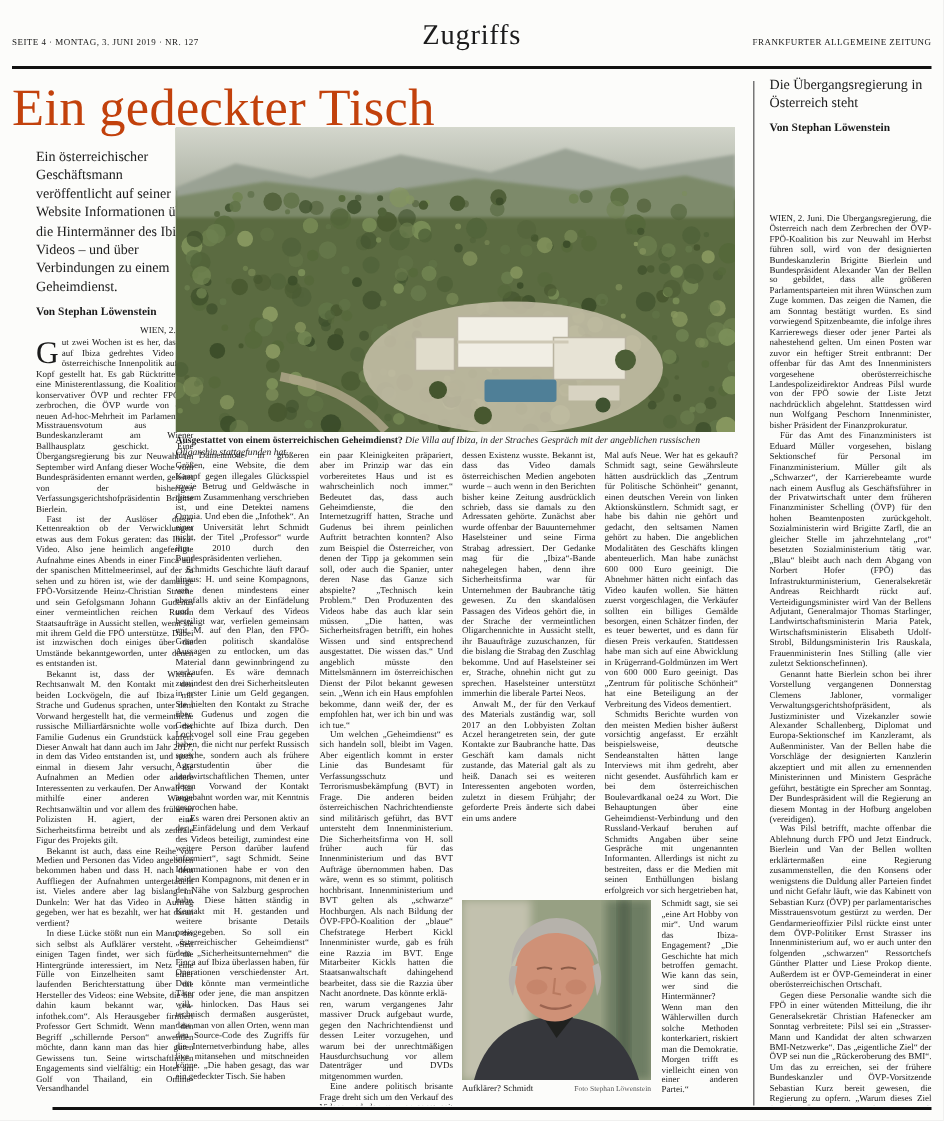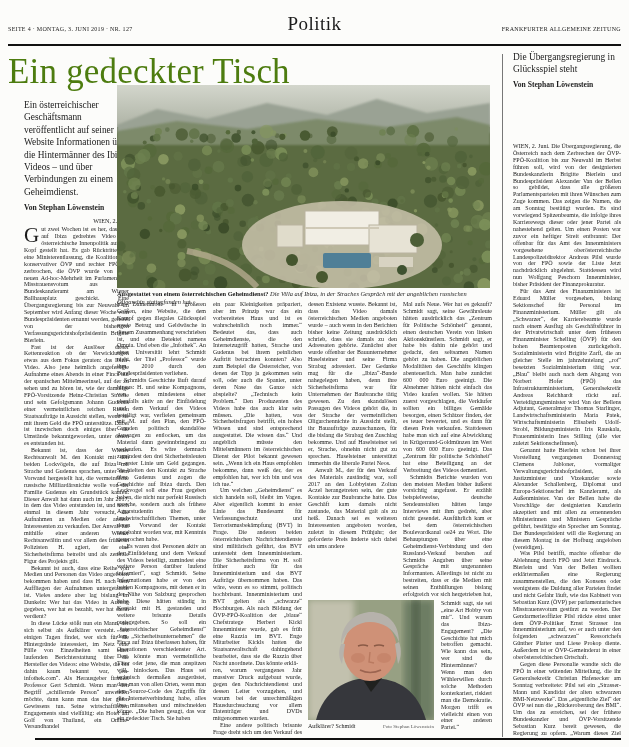--- a/index.html
+++ b/index.html
@@ -7,21 +7,21 @@
     position:relative;width:629px;height:747px;background:#fcfcfa;
     font-family:"Liberation Serif",serif;color:#1b1b1b;overflow:hidden;
     margin:0 auto;
   }
   .abs{position:absolute;}
   
   .hdr-small{font-size:6px;letter-spacing:.3px;color:#222;white-space:nowrap;}
   .hdr-center{font-size:19px;letter-spacing:.5px;}
   .hdr-rule{background:#111;height:2px;}
   
-  .headline-main{font-size:35px;line-height:36px;font-weight:normal;letter-spacing:.2px;color:#4d7c0f;}
+  .headline-main{font-size:35px;line-height:36px;font-weight:normal;letter-spacing:.2px;color:#c2410c;}
   .lede{font-size:9.4px;line-height:12.4px;}
   .byline{font-size:7.6px;font-weight:bold;margin-top:5px;}
   .bodycol{font-size:6px;line-height:6.9px;text-align:justify;overflow:hidden;}
   .bodycol p{margin:0;text-indent:7px;}
   .bodycol p.first{text-indent:0;}
   .dateline{text-align:right;font-size:6.2px;margin-bottom:1px;}
   .dropcap{float:left;font-size:21px;line-height:18px;padding-right:2px;font-weight:normal;}
   .caption{font-size:6.4px;line-height:8px;}
   .caption .cap-bold{font-weight:bold;}
   .caption .cap-italic{font-style:italic;}
@@ -33,21 +33,21 @@
   .headline-side{font-size:21px;line-height:23px;font-weight:normal;color:#111;}
   .subhead-side{font-size:9.4px;line-height:11.6px;margin-top:4px;}
   img,svg{display:block;}
 </style>
 </head>
 <body>
 
 <div id="page">
 
   <div class="abs hdr-small" style="left:8px;top:26px;">SEITE 4 · MONTAG, 3. JUNI 2019 · NR. 127</div>
-  <div class="abs hdr-center" style="left:0;right:0;top:13px;text-align:center;">Politik</div>
+  <div class="abs hdr-center" style="left:0;right:0;top:13px;text-align:center;">Zugriffs</div>
   <div class="abs hdr-small" style="right:8px;top:26px;">FRANKFURTER ALLGEMEINE ZEITUNG</div>
   <div class="abs hdr-rule" style="left:8px;width:613px;top:44px;"></div>
 
   <div class="abs headline-main" style="left:8px;top:54px;width:480px;">Ein gedeckter Tisch</div>
 
   <div class="abs" style="left:24px;top:99px;width:105px;height:638px;overflow:hidden;">
     <div class="lede">Ein österreichischer Geschäftsmann veröffentlicht auf seiner Website Informationen über die Hintermänner des Ibiza-Videos – und über Verbindungen zu einem Geheimdienst.</div>
     <div class="byline">Von Stephan Löwenstein</div>
     <div class="bodycol" style="margin-top:6px;">
       <div class="dateline">WIEN, 2. Juni</div>
@@ -491,21 +491,21 @@
     <span class="pcredit">Foto Stephan Löwenstein</span>
   </div>
 
   <div class="abs bodycol" style="left:441px;top:600px;width:51px;height:137px;">
     <p class="first">Schmidt sagt, sie sei „eine Art Hobby von mir“. Und warum das Ibiza-Engagement? „Die Geschichte hat mich betroffen gemacht. Wie kann das sein, wer sind die Hintermänner? Wenn man den Wählerwillen durch solche Methoden konterkariert, riskiert man die Demokratie. Morgen trifft es vielleicht einen von einer anderen Partei.“</p>
   </div>
 
   <div class="abs vrule" style="left:502px;top:54px;height:683px;"></div>
 
   <div class="abs" style="left:513px;top:48px;width:108px;">
-    <div class="subhead-side">Die Übergangsregierung in Glücksspiel steht</div>
+    <div class="subhead-side">Die Übergangsregierung in Österreich steht</div>
     <div class="byline">Von Stephan Löwenstein</div>
   </div>
   <div class="abs bodycol" style="left:513px;top:143px;width:108px;height:594px;">
     <p class="first">WIEN, 2. Juni. Die Übergangsregierung, die Österreich nach dem Zerbrechen der ÖVP-FPÖ-Koalition bis zur Neuwahl im Herbst führen soll, wird von der designierten Bundeskanzlerin Brigitte Bierlein und Bundespräsident Alexander Van der Bellen so gebildet, dass alle größeren Parlamentsparteien mit ihren Wünschen zum Zuge kommen. Das zeigen die Namen, die am Sonntag bestätigt wurden. Es sind vorwiegend Spitzenbeamte, die infolge ihres Karrierewegs dieser oder jener Partei als nahestehend gelten. Um einen Posten war zuvor ein heftiger Streit entbrannt: Der offenbar für das Amt des Innenministers vorgesehene oberösterreichische Landespolizeidirektor Andreas Pilsl wurde von der FPÖ sowie der Liste Jetzt nachdrücklich abgelehnt. Stattdessen wird nun Wolfgang Peschorn Innenminister, bisher Präsident der Finanzprokuratur.</p>
     <p>Für das Amt des Finanzministers ist Eduard Müller vorgesehen, bislang Sektionschef für Personal im Finanzministerium. Müller gilt als „Schwarzer“, der Karrierebeamte wurde nach einem Ausflug als Geschäftsführer in der Privatwirtschaft unter dem früheren Finanzminister Schelling (ÖVP) für den hohen Beamtenposten zurückgeholt. Sozialministerin wird Brigitte Zarfl, die an gleicher Stelle im jahrzehntelang „rot“ besetzten Sozialministerium tätig war. „Blau“ bleibt auch nach dem Abgang von Norbert Hofer (FPÖ) das Infrastrukturministerium, Generalsekretär Andreas Reichhardt rückt auf. Verteidigungsminister wird Van der Bellens Adjutant, Generalmajor Thomas Starlinger, Landwirtschaftsministerin Maria Patek, Wirtschaftsministerin Elisabeth Udolf-Strobl, Bildungsministerin Iris Rauskala, Frauenministerin Ines Stilling (alle vier zuletzt Sektionschefinnen).</p>
     <p>Genannt hatte Bierlein schon bei ihrer Vorstellung vergangenen Donnerstag Clemens Jabloner, vormaliger Verwaltungsgerichtshofpräsident, als Justizminister und Vizekanzler sowie Alexander Schallenberg, Diplomat und Europa-Sektionschef im Kanzleramt, als Außenminister. Van der Bellen habe die Vorschläge der designierten Kanzlerin akzeptiert und mit allen zu ernennenden Ministerinnen und Ministern Gespräche geführt, bestätigte ein Sprecher am Sonntag. Der Bundespräsident will die Regierung an diesem Montag in der Hofburg angeloben (vereidigen).</p>
     <p>Was Pilsl betrifft, machte offenbar die Ablehnung durch FPÖ und Jetzt Eindruck. Bierlein und Van der Bellen wollten erklärtermaßen eine Regierung zusammenstellen, die den Konsens oder wenigstens die Duldung aller Parteien findet und nicht Gefahr läuft, wie das Kabinett von Sebastian Kurz (ÖVP) per parlamentarisches Misstrauensvotum gestürzt zu werden. Der Gendarmerieoffizier Pilsl rückte einst unter dem ÖVP-Politiker Ernst Strasser ins Innenministerium auf, wo er auch unter den folgenden „schwarzen“ Ressortchefs Günther Platter und Liese Prokop diente. Außerdem ist er ÖVP-Gemeinderat in einer oberösterreichischen Ortschaft.</p>
     <p><span>Gegen diese Personalie wandte sich die FPÖ in einer wütenden Mitteilung, die ihr Generalsekretär Christian Hafenecker am Sonntag verbreitete: Pilsl sei ein „Strasser-Mann und Kandidat der alten schwarzen BMI-Netzwerke“. Das „eigentliche Ziel“ der ÖVP sei nun die „Rückeroberung des BMI“. Um das zu erreichen, sei der frühere Bundeskanzler und ÖVP-Vorsitzende Sebastian Kurz bereit gewesen, die Regierung zu opfern. „Warum dieses Ziel für die ÖVP just seit dem Tag nach Auftauchen des Ibiza-Videos eine so zentrale Bedeutung erlangt hat, ist die spannendste Frage in diesen politisch hochinteressanten Tagen“, orakelte Hafenecker. Die FPÖ blieb aber nicht allein mit dieser Lesart. Ihr schloss sich der Abgeordnete Peter Pilz an, Anführer (wenn auch nicht Vorsitzender) der Grünen-Abspaltung „Liste Jetzt“: „Die Installierung Pilsls als Innenminister ist der Versuch der ÖVP, das Innenministerium von der FPÖ zurück in den Besitz der eigenen Partei zu bringen.“ Pilz hatte einen Misstrauensantrag gegen Pilsl angedroht, sollte er zum Innenminister ernannt werden. Das ist nun abgewendet. </span></p>
   </div>
 

